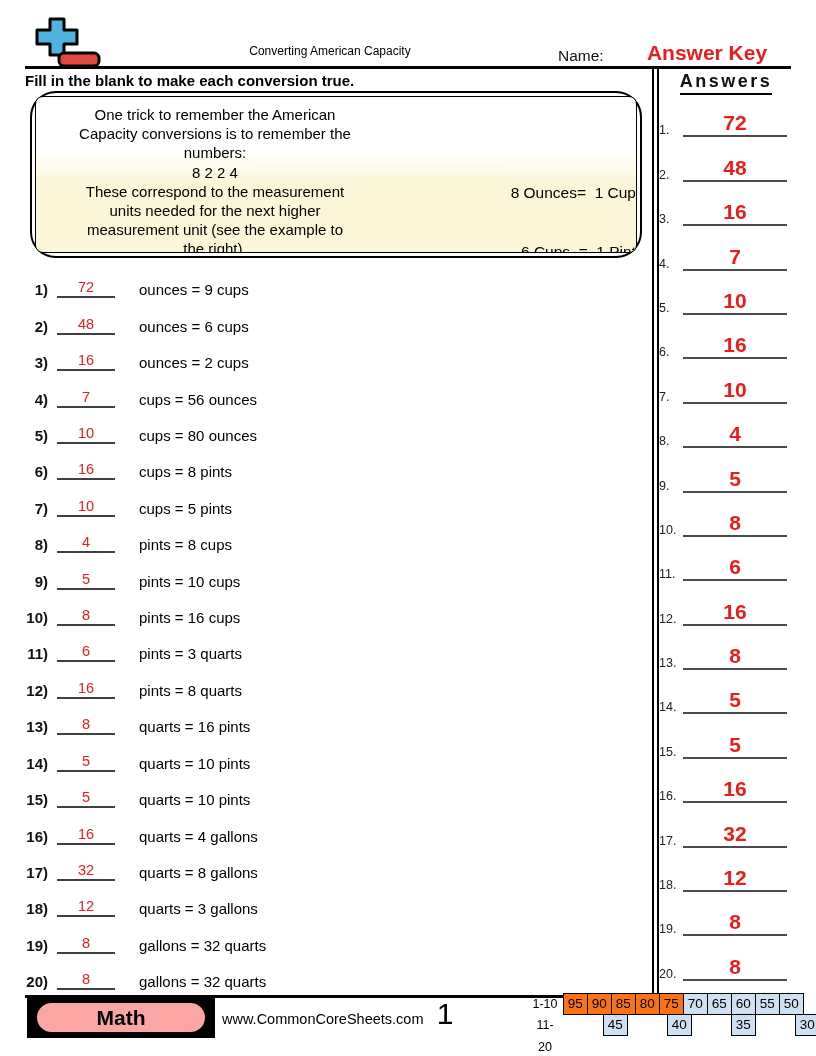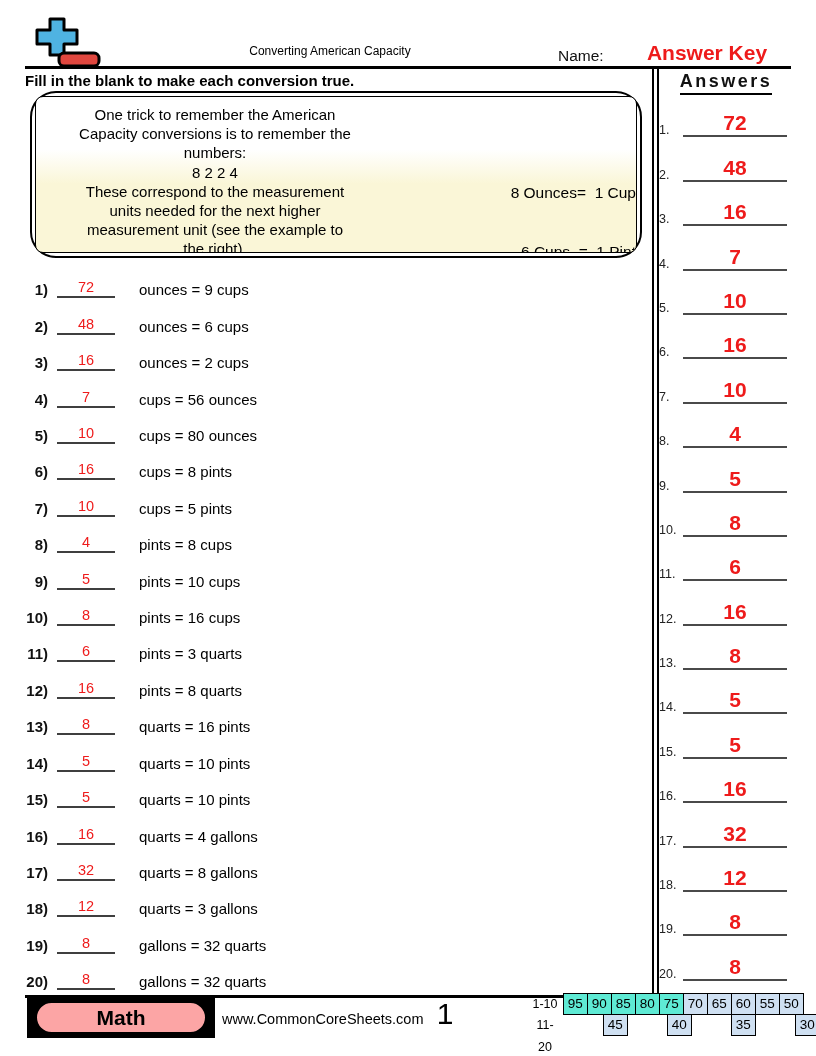--- a/index.html
+++ b/index.html
@@ -81,21 +81,21 @@
   }
   .website { position: absolute; left: 222px; top: 1011px; font-size: 14.5px; color: #000; }
   .page-number { position: absolute; left: 400px; top: 997px; width: 90px; text-align: center; font-size: 30px; color: #000; }
 
   .score-table { position: absolute; left: 530px; top: 993px; }
   .score-row { display: flex; height: 22px; }
   .score-row + .score-row { margin-top: -1px; gap: 40px; }
   .score-label { width: 34px; text-align: center; padding-right: 4px; font-size: 12.5px; line-height: 22px; color: #000; }
   .score-cell {
     width: 25.5px; height: 22px; border: 1.5px solid #000; margin-left: -1.5px;
-    text-align: center; font-size: 13.5px; line-height: 19px; background: #5eead4; color: #000;
+    text-align: center; font-size: 13.5px; line-height: 19px; background: #f97316; color: #000;
   }
   .score-cell:first-of-type { margin-left: 0; }
   .score-cell.shaded { background: var(--shadeblue); }
 </style>
 </head>
 <body>
 
 <div id="page">
 
   <div class="logo">

